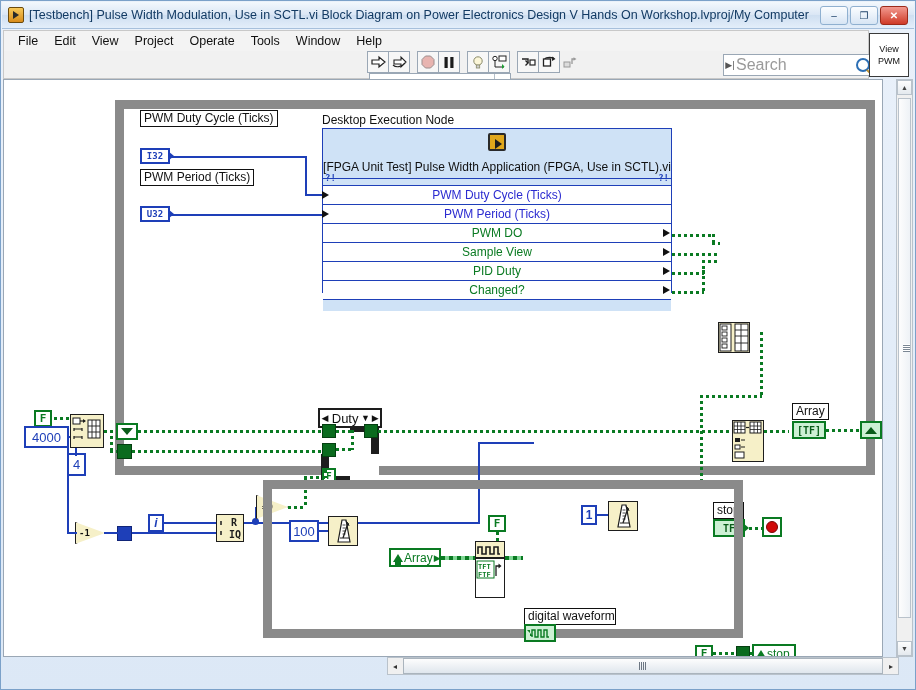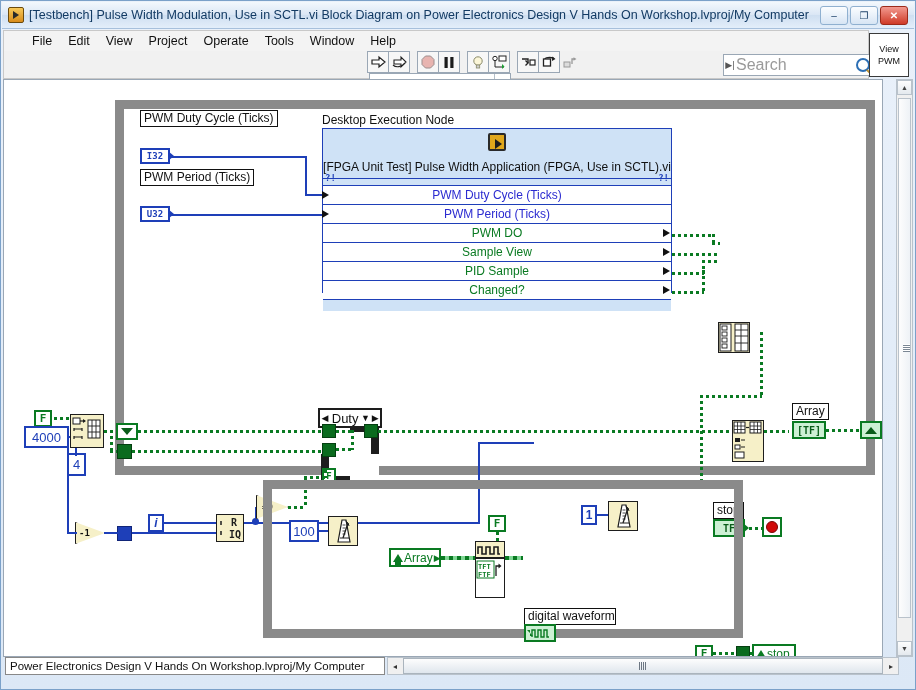--- a/index.html
+++ b/index.html
@@ -46,21 +46,21 @@
   }
   .win-btn.close {
     background:linear-gradient(#f29a90,#cf3a27);
     border-color:#9c2a1a; color:#fff; font-weight:bold;
   }
 
   
   .menubar {
     position:absolute; left:2px; top:29px; width:866px; height:21px;
     background:#f3f3f3; border:1px solid #c8c8c8; border-bottom:none;
-    display:flex; align-items:center; padding-left:20px;
+    display:flex; align-items:center; padding-left:6px;
   }
   .menu-item { font-size:12.5px; color:#111; padding:1px 8px; }
 
   
   .toolbar {
     position:absolute; left:2px; top:50px; width:866px; height:28px;
     background:#f1f1f1; border:1px solid #c8c8c8; border-top:none;
     display:flex; align-items:center;flex-direction:column;
   }
   .tb-group { display:flex; align-items:center; margin-left:4px; }
@@ -476,21 +476,21 @@
       </div>
       <div class="den-row out">
         <span>PWM DO</span>
         <span class="port-out"></span>
       </div>
       <div class="den-row out">
         <span>Sample View</span>
         <span class="port-out"></span>
       </div>
       <div class="den-row out">
-        <span>PID Sample</span>
+        <span>PID Duty</span>
         <span class="port-out"></span>
       </div>
       <div class="den-row out">
         <span>Changed?</span>
         <span class="port-out"></span>
       </div>
       <div class="den-foot"></div>
     </div>
 
     <div class="wire-g h" style="left:668px; top:154px; width:42px;"></div>
@@ -710,21 +710,20 @@
   </div>
 
   <div class="vscroll">
     <div class="vs-arrow" style="top:0;">▲</div>
     <div class="vs-thumb">
       <div class="vs-grip"></div>
     </div>
     <div class="vs-arrow" style="bottom:0;">▼</div>
   </div>
 
-  <div class="statusbar">Power Electronics Design V Hands On Workshop.lvproj/My Computer</div>
 
   <div class="hscroll">
     <div class="hs-arrow">◂</div>
     <div class="hs-thumb">
       <div class="hs-grip"></div>
     </div>
     <div class="hs-arrow">▸</div>
   </div>
 
 </div>

